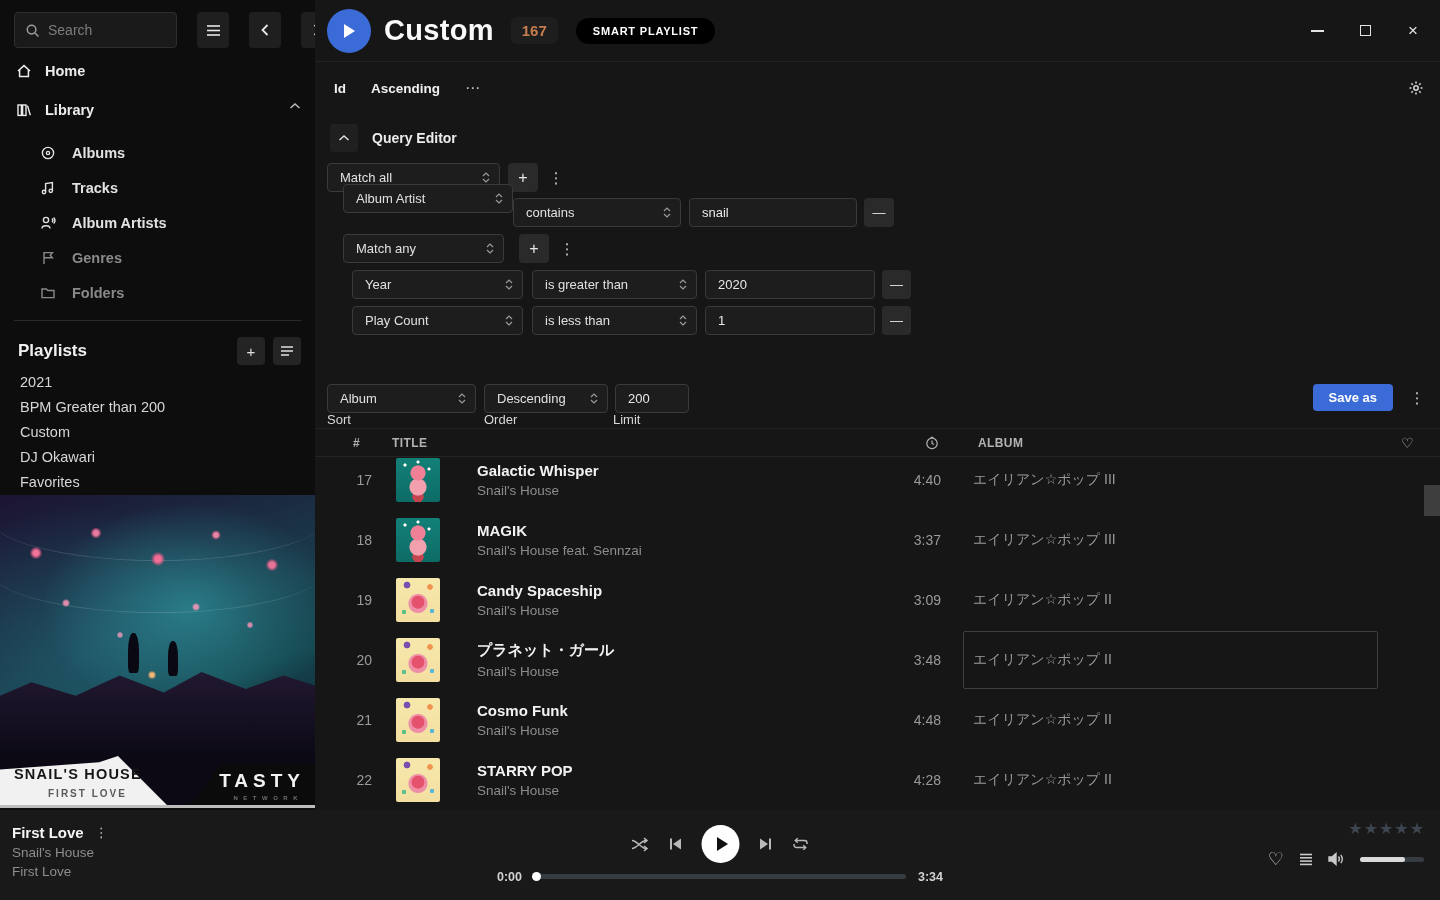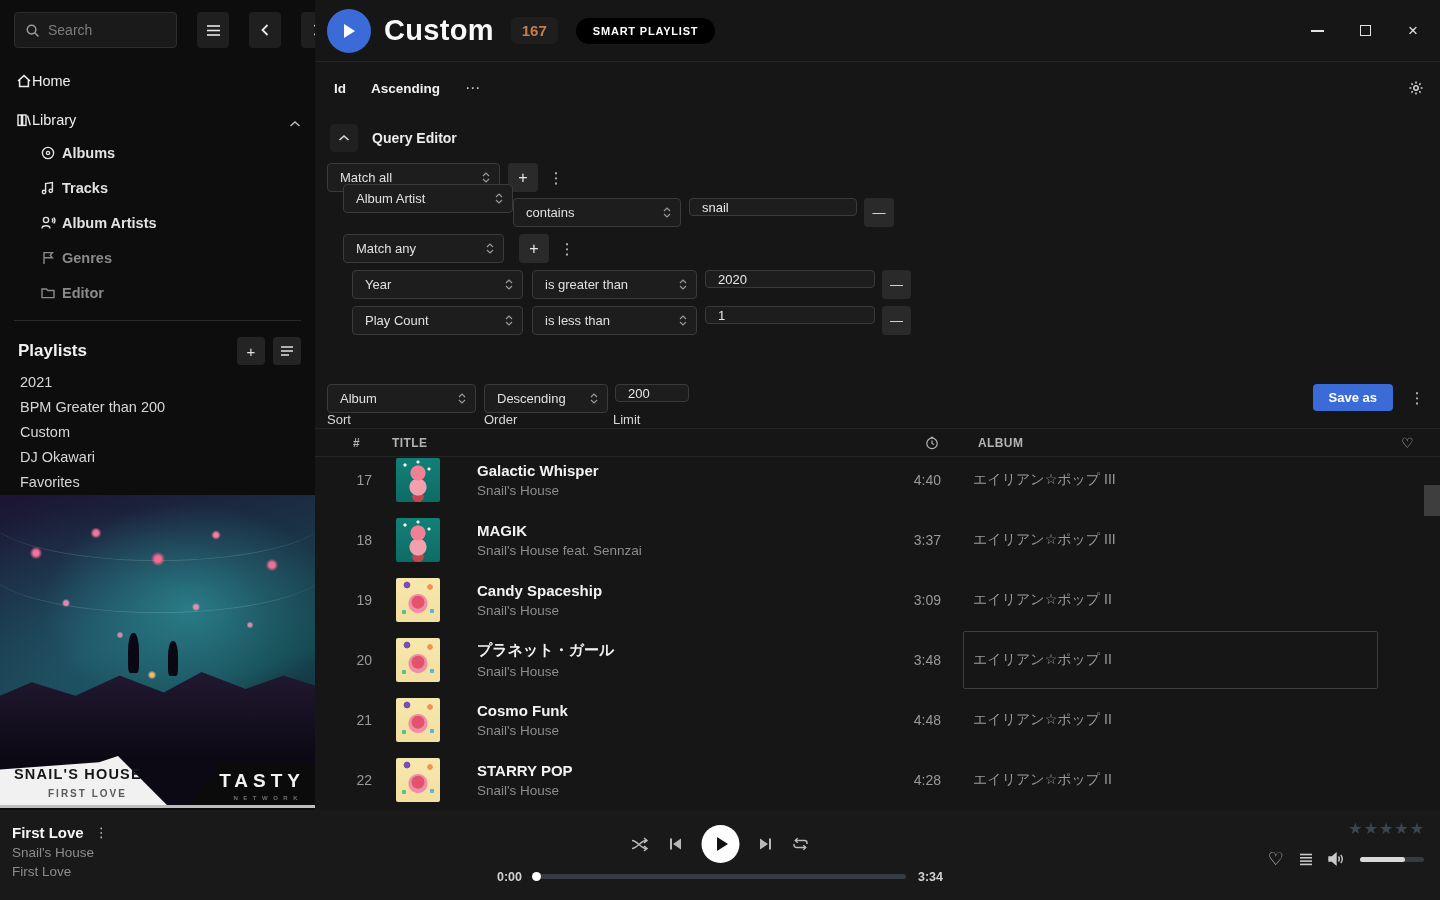--- a/index.html
+++ b/index.html
@@ -10,25 +10,25 @@
   
   .sidebar { position:absolute; left:0; top:0; width:315px; height:810px; background:#0d0d0d; }
   .s-top { position:absolute; top:12px; left:14px; display:flex; gap:20px; }
   .search { width:163px; height:36px; background:#1a1a1a; border:1px solid #2e2e2e; border-radius:4px;
     display:flex; align-items:center; padding:0 10px; gap:8px; color:#8a8a8a; }
   .search input { background:transparent; border:none; outline:none; color:#ddd; font-size:14px; width:110px;
     font-family:inherit; }
   .search input::placeholder { color:#7d7d7d; }
   .icon-btn { width:32px; height:36px; background:#1f1f1f; border:none; border-radius:4px; color:#e8e8e8;
     display:flex; align-items:center; justify-content:center; cursor:pointer; }
-  .nav-row { position:absolute; left:16px; right:14px; height:26px; display:flex; align-items:flex-end; 
-    color:#ededed; font-weight:400; font-size:14.5px; cursor:pointer; }
+  .nav-row { position:absolute; left:16px; right:14px; height:26px; display:flex; align-items:flex-start; gap:13px;
+    color:#ededed; font-weight:700; font-size:14.5px; cursor:pointer; }
   .nav-home { top:63px; } .nav-library { top:102px; }
   .nav-spacer { flex:1; }
-  .lib-item { position:absolute; left:40px; right:14px; height:24px; display:flex; align-items:center; gap:6px;
+  .lib-item { position:absolute; left:40px; right:14px; height:24px; display:flex; align-items:center; gap:16px;
     font-weight:700; font-size:14.5px; color:#e2e2e2; cursor:pointer; }
   .li-0{top:141px;} .li-1{top:176px;} .li-2{top:211px;}
   .li-3{top:246px; color:#8a8a8a;} .li-4{top:281px; color:#8a8a8a;}
   .s-divider { position:absolute; top:320px; left:14px; right:14px; border-top:1px solid #2a2a2a; }
   .pl-head { position:absolute; top:336px; left:18px; right:14px; height:30px; display:flex; align-items:center; }
   .pl-title { font-size:17px; font-weight:800; color:#f0f0f0; }
   .pl-btns { margin-left:auto; display:flex; gap:8px; }
   .pl-btn { width:28px; height:28px; background:#242424; border:none; border-radius:4px; color:#e0e0e0;
     display:flex; align-items:center; justify-content:center; font-size:15px; cursor:pointer; }
   .pl-item { position:absolute; left:20px; right:14px; height:21px; font-size:14.5px; color:#d6d6d6;
@@ -100,21 +100,21 @@
   .tb-more { font-size:15px; color:#c9c9c9; cursor:pointer; letter-spacing:1px; }
   .tb-gear { margin-left:auto; color:#d6d6d6; cursor:pointer; display:flex; }
 
   .qe-head-btn { position:absolute; top:124px; left:15px; width:28px; height:28px; background:#202020; border:none;
     border-radius:4px; color:#dcdcdc; display:flex; align-items:center; justify-content:center; cursor:pointer; }
   .qe-title { position:absolute; top:130px; left:57px; font-size:14px; font-weight:600; color:#ececec; }
 
   .sel { position:absolute; height:29px; background:#1d1d1d; border:1px solid #3a3a3a; border-radius:4px;
     display:flex; align-items:center; padding:0 9px 0 12px; font-size:13px; color:#e0e0e0; cursor:pointer; }
   .sel .sel-text { flex:1; white-space:nowrap; overflow:hidden; }
-  .tinput { position:absolute; height:18px; background:#1d1d1d; border:1px solid #3a3a3a; border-radius:4px;
+  .tinput { position:absolute; height:29px; background:#1d1d1d; border:1px solid #3a3a3a; border-radius:4px;
     padding:0 12px; font-size:13px; color:#e8e8e8; outline:none; font-family:inherit; }
   .sqbtn { position:absolute; width:30px; height:29px; background:#2a2a2a; border:none; border-radius:4px;
     color:#e8e8e8; font-size:16px; display:flex; align-items:center; justify-content:center; cursor:pointer; }
   .kebab-btn { position:absolute; width:18px; height:29px; background:none; border:none; color:#d0d0d0;
     font-size:15px; display:flex; align-items:center; justify-content:center; cursor:pointer; }
   .minus-btn { font-size:13px; }
 
   .g1-sel{top:163px; left:12px; width:173px;justify-content:flex-end;} .g1-plus{top:163px; left:193px;} .g1-kebab{top:163px; left:232px;}
   .r1-field{top:184px; left:28px; width:170px;} .r1-op{top:198px; left:198px; width:168px;}
   .r1-val{top:198px; left:374px; width:168px;} .r1-minus{top:198px; left:549px;}
@@ -302,21 +302,21 @@
           </svg>
       </span>
       <span>Genres</span>
     </div>
     <div class="lib-item li-4">
       <span style="display:flex">
         <svg width="16" height="16" viewBox="0 0 16 16" fill="none" stroke="#8a8a8a" stroke-width="1.4">
             <path d="M2 4 H6.4 L7.8 5.5 H14 V12.6 H2 Z"></path>
           </svg>
       </span>
-      <span>Editor</span>
+      <span>Folders</span>
     </div>
 
     <div class="s-divider"></div>
 
     <div class="pl-head">
       <span class="pl-title">Playlists</span>
       <span class="pl-btns">
         <button class="pl-btn">
           <span>+</span>
         </button>

